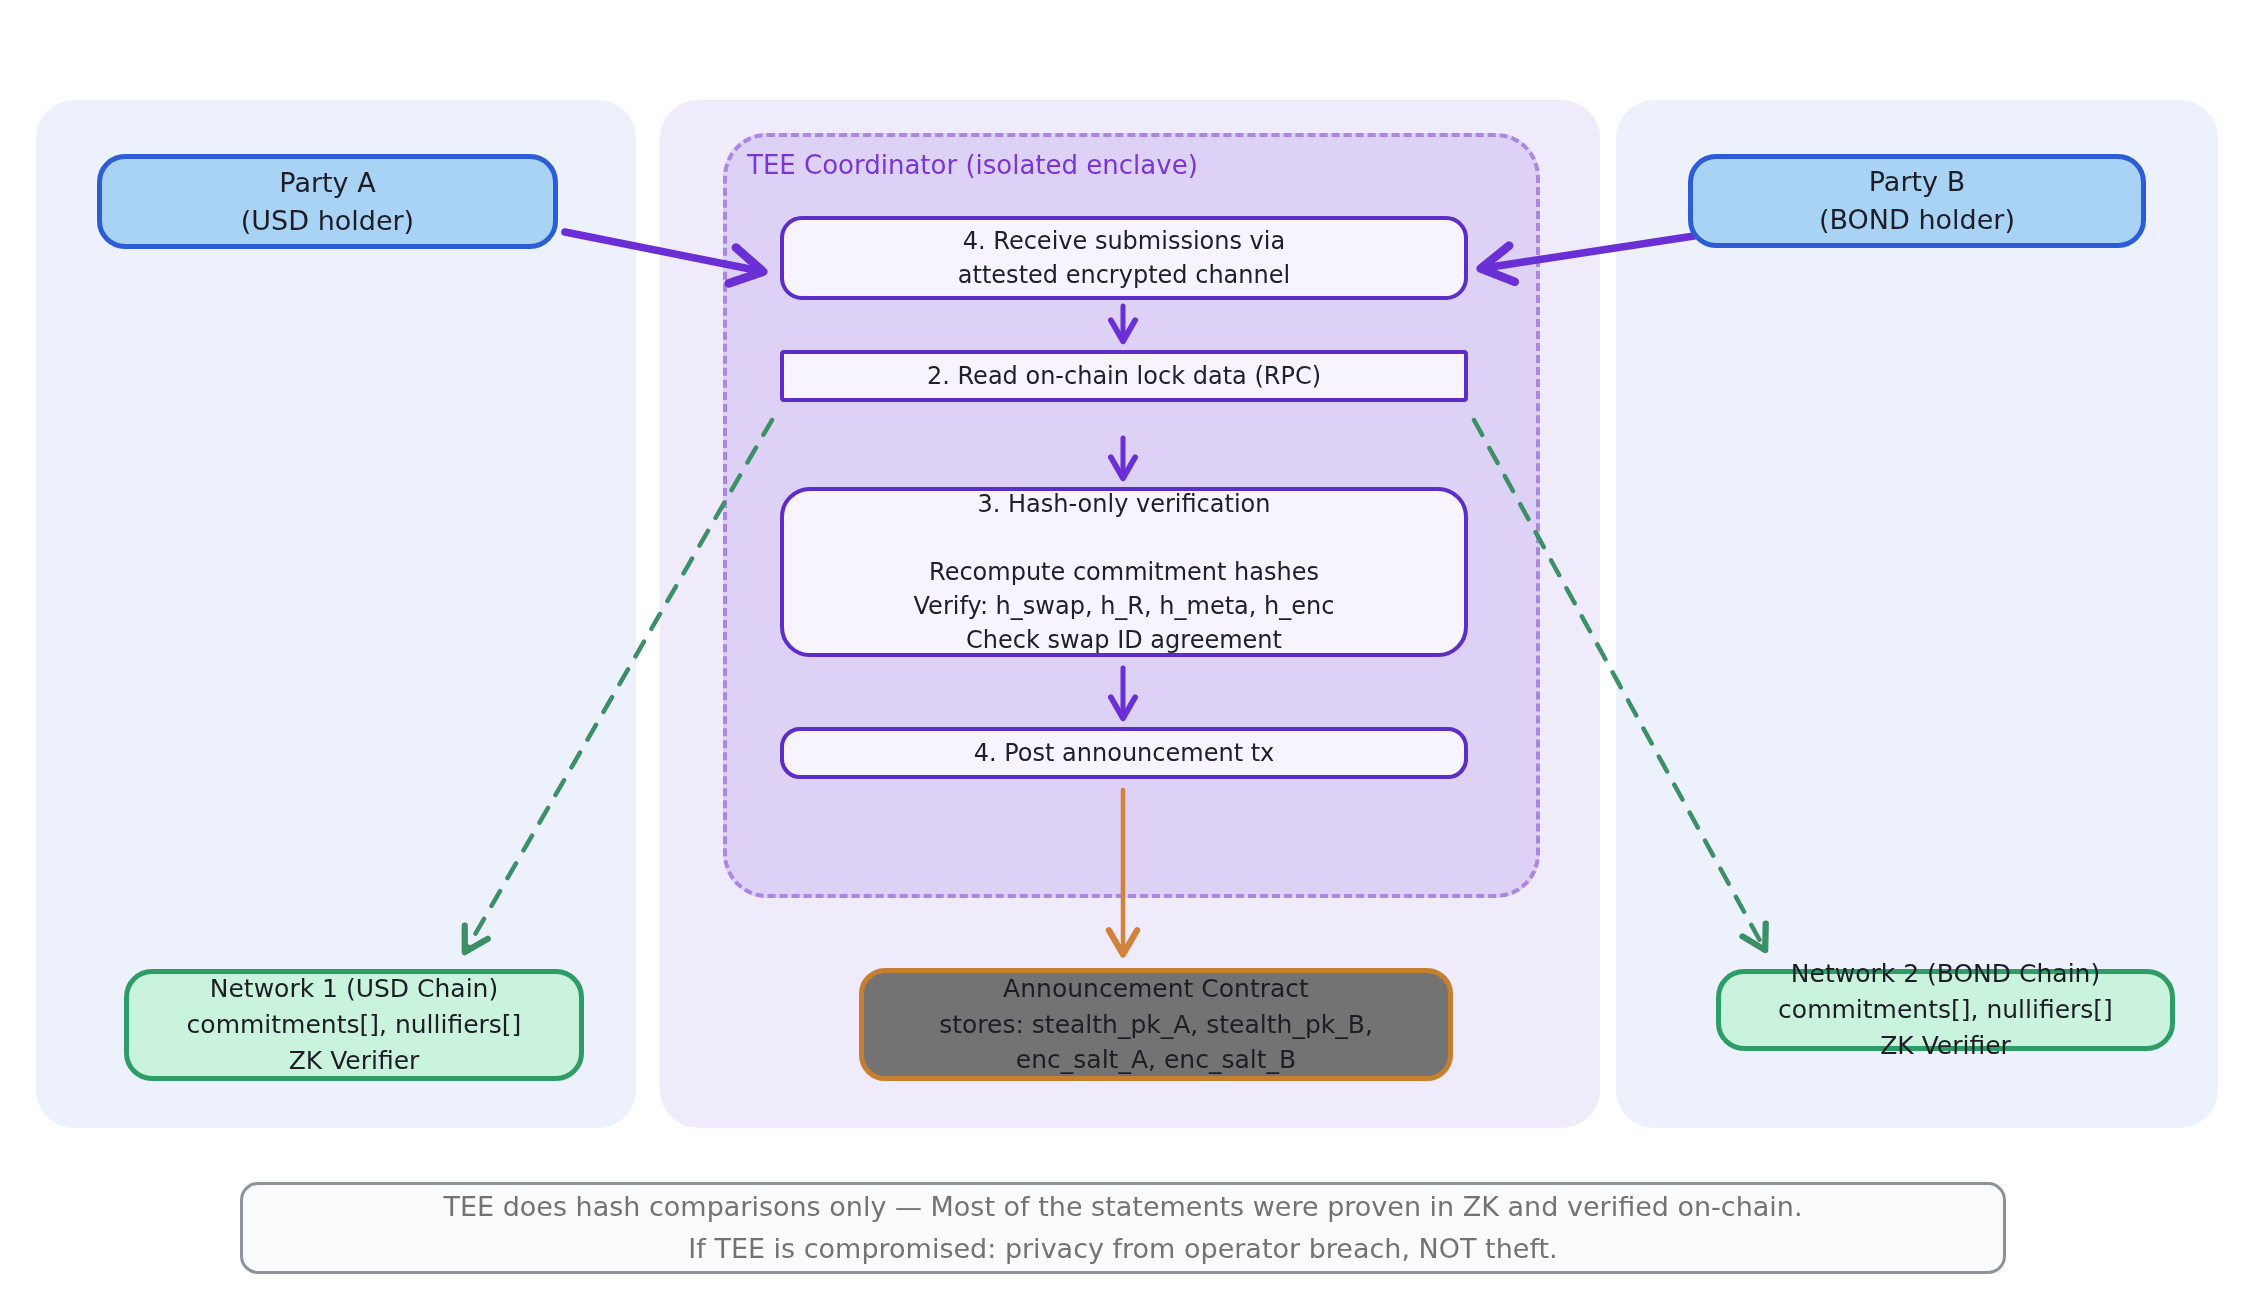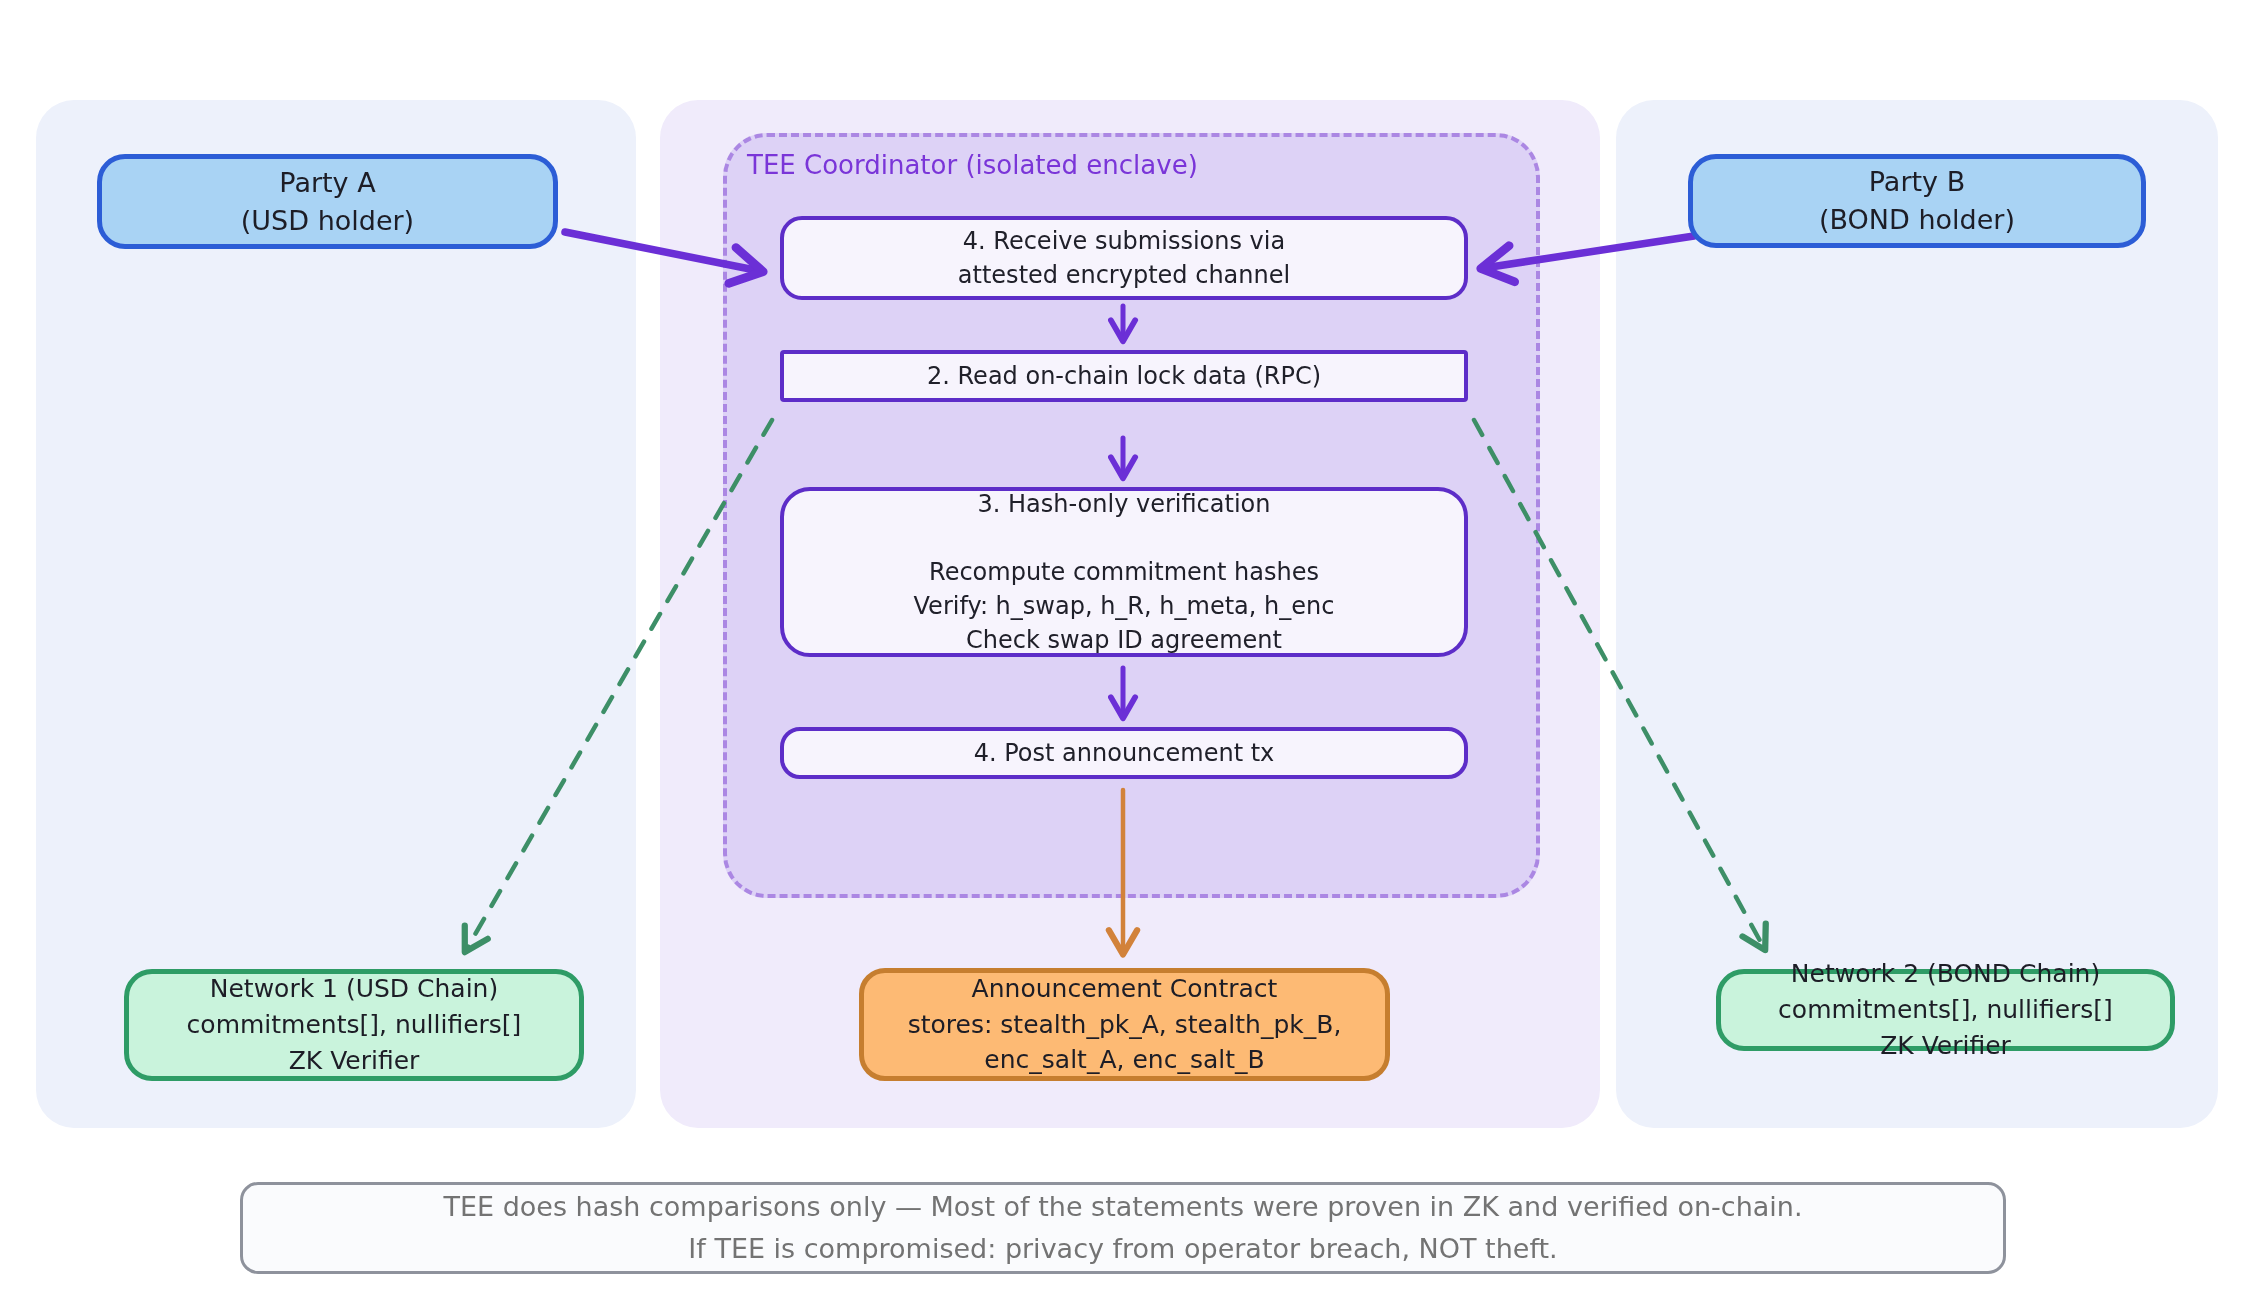--- a/index.html
+++ b/index.html
@@ -40,22 +40,22 @@
   }
   .party-a{left:97px;top:154px;width:461px;height:95px;}
   .party-b{left:1688px;top:154px;width:458px;height:94px;}
   .network{
     background:#c9f3dc;border:5px solid #2e9c66;border-radius:28px;
     font-size:25px;line-height:1.45;margin-left:28px;
   }
   .network1{left:96px;top:969px;width:460px;height:112px;}
   .network2{left:1688px;top:969px;width:459px;height:82px;}
   .announcement{
-    left:859px;top:968px;width:531px;height:113px;
-    background:#fdba74;border:5px solid #c67e2f;border-radius:26px;
+    left:859px;top:968px;width:594px;height:113px;
+    background:#737373;border:5px solid #c67e2f;border-radius:26px;
     font-size:25px;line-height:1.42;
   }
   .note{
     left:240px;top:1182px;width:1766px;height:92px;
     background:#fafbfd;border:3px solid #8e929c;border-radius:18px;
     font-size:27px;line-height:1.55;color:#737373;
   }
   svg.wires{left:0;top:0;pointer-events:none;}
 </style>
 </head>

